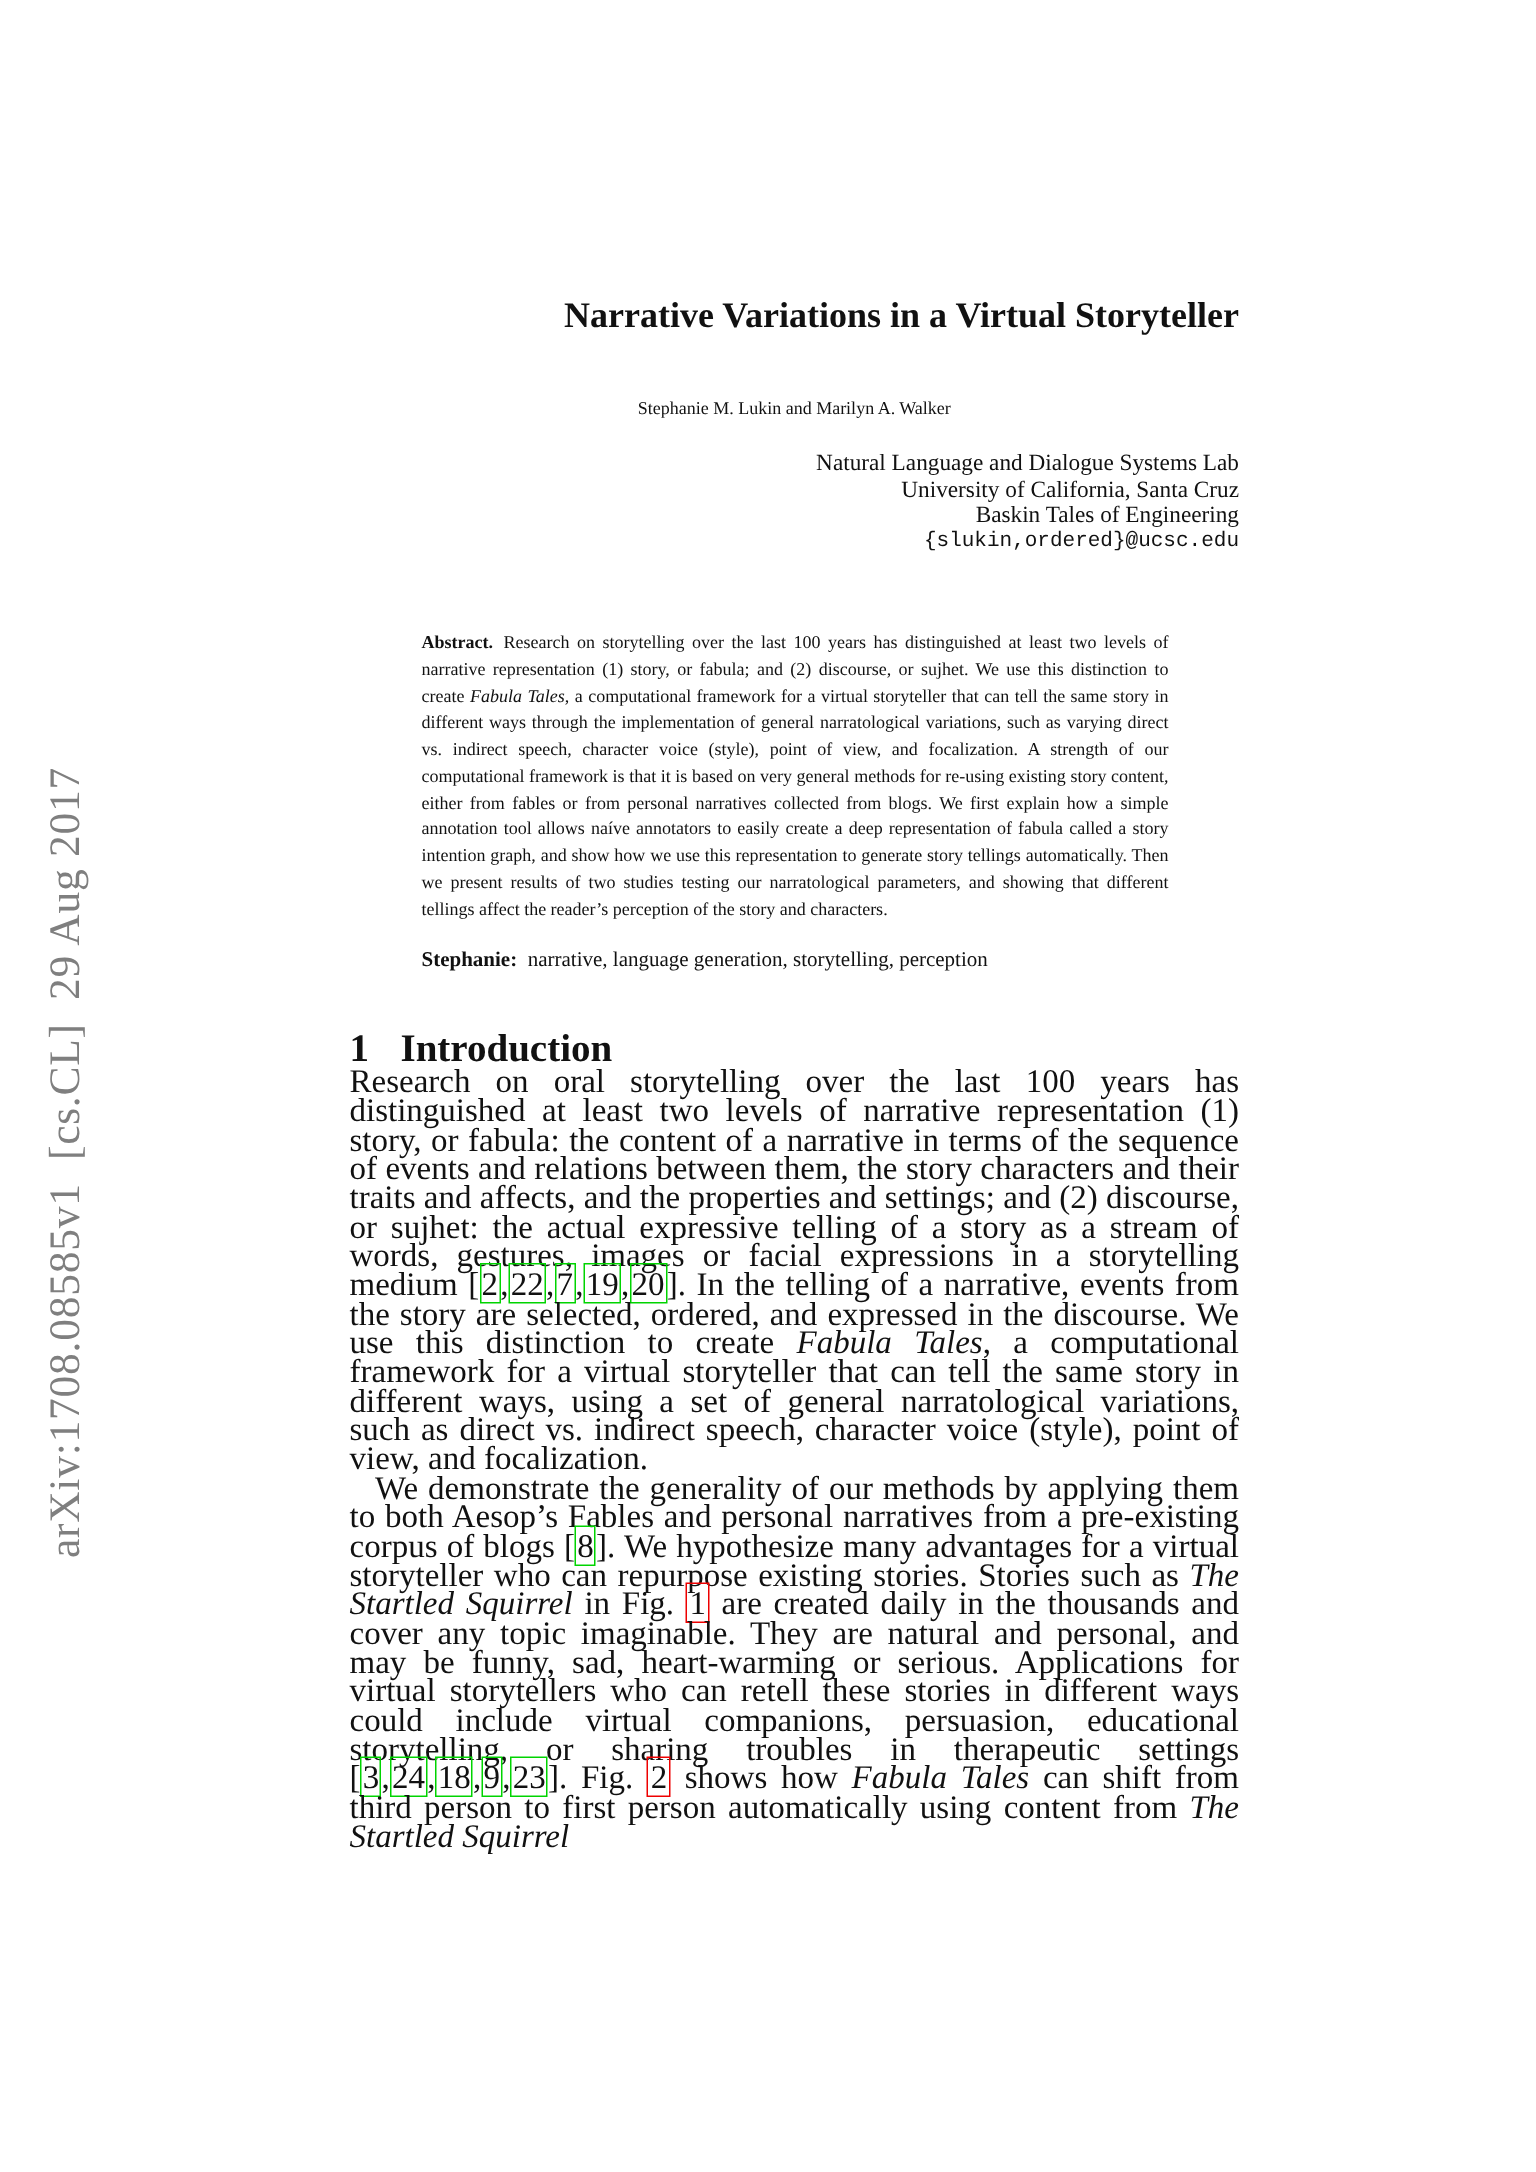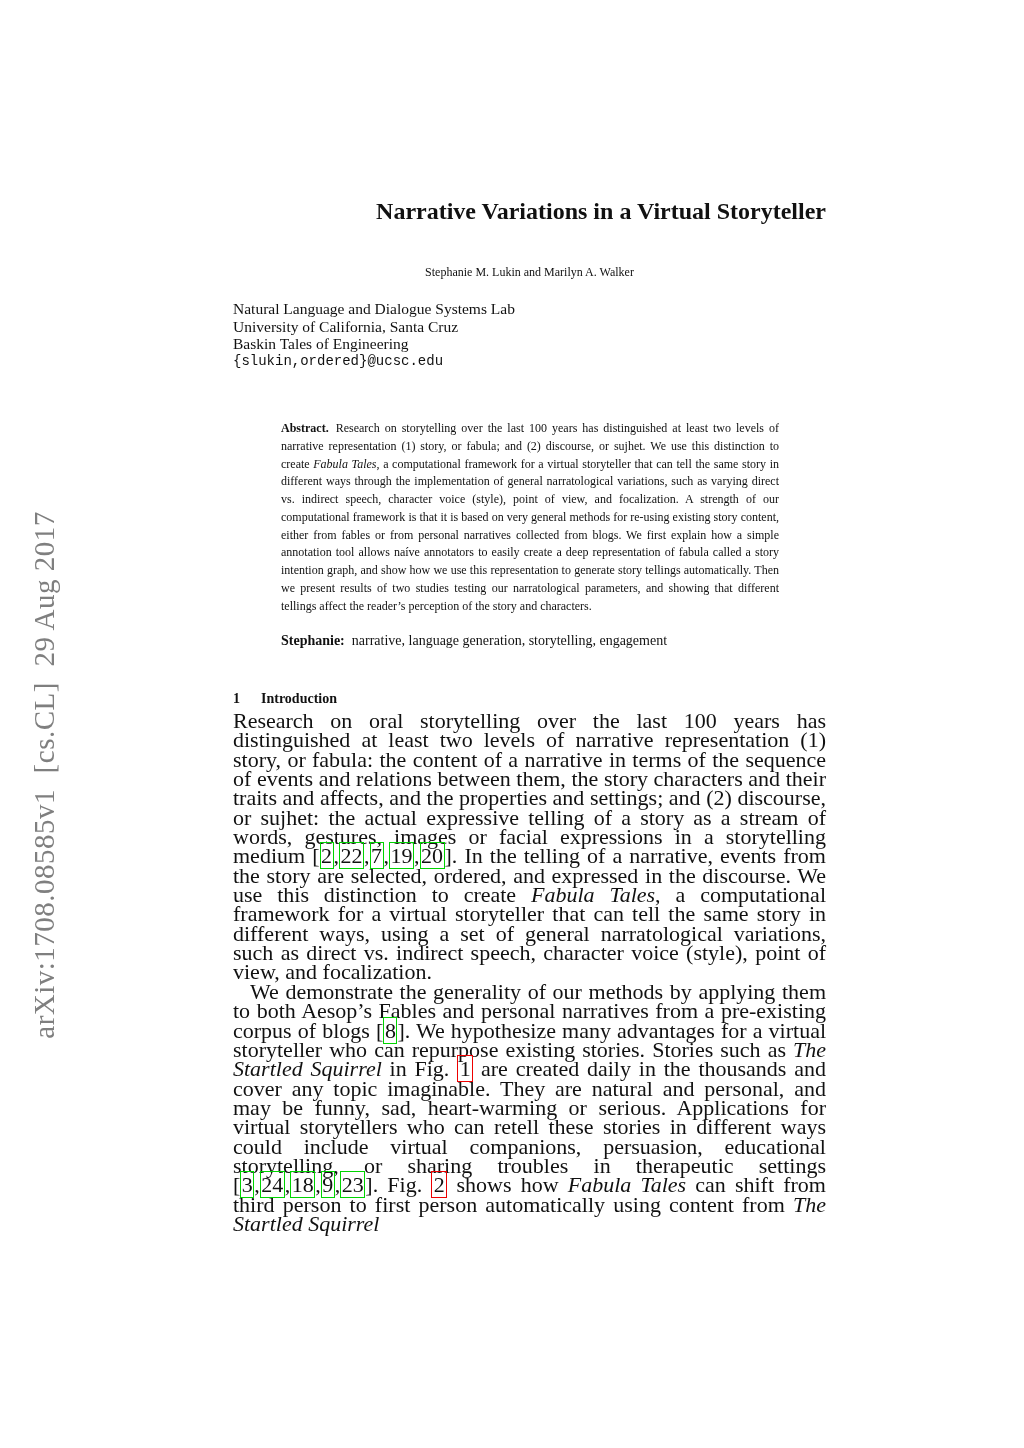--- a/index.html
+++ b/index.html
@@ -45,21 +45,21 @@
   .authors{
     margin-top:36px;
     font-size:12px;
     line-height:20px;
     text-align:center;
   }
   .affiliation{
     margin-top:18px;
     font-size:15.5px;
     line-height:17.5px;
-    text-align:left;
+    text-align:right;
   }
   .affiliation .email{
     font-family:"Liberation Mono","DejaVu Sans Mono",monospace;
     font-size:14px;
     line-height:17.5px;
   }
   .abstract-block{
     margin:50px 47px 0 48px;
   }
   .abstract-text{
@@ -72,21 +72,21 @@
     font-weight:bold;
     margin-right:7px;
   }
   .keywords{
     margin:17px 0 0 0;
     font-size:14px;
     line-height:17.75px;
   }
   .section-heading{
     margin:37px 0 0 0;
-    font-size:14px;
+    font-size:26px;
     line-height:24px;
     font-weight:bold;
   }
   .section-number{margin-right:21px;}
   .body-para{
     margin:0 0 0 0;
     font-size:22px;
     line-height:19.35px;
     text-align:justify;
   }
@@ -120,21 +120,21 @@
 
     <div class="affiliation">
       <div>Natural Language and Dialogue Systems Lab</div>
       <div>University of California, Santa Cruz</div>
       <div>Baskin Tales of Engineering</div>
       <div class="email">{slukin,ordered}@ucsc.edu</div>
     </div>
 
     <div class="abstract-block">
       <p class="abstract-text"><span class="abstract-label">Abstract.</span><span><span class="seg-n">Research on storytelling over the last 100 years has distinguished at least two levels of narrative representation (1) story, or fabula; and (2) discourse, or sujhet. We use this distinction to create </span><span class="seg-i">Fabula Tales</span><span class="seg-n">, a computational framework for a virtual storyteller that can tell the same story in different ways through the implementation of general narratological variations, such as varying direct vs. indirect speech, character voice (style), point of view, and focalization. A strength of our computational framework is that it is based on very general methods for re-using existing story content, either from fables or from personal narratives collected from blogs. We first explain how a simple annotation tool allows naíve annotators to easily create a deep representation of fabula called a story intention graph, and show how we use this representation to generate story tellings automatically. Then we present results of two studies testing our narratological parameters, and showing that different tellings affect the reader’s perception of the story and characters.</span></span></p>
-      <p class="keywords"><span class="keywords-label">Stephanie:</span><span>narrative, language generation, storytelling, engagement</span></p>
+      <p class="keywords"><span class="keywords-label">Stephanie:</span><span>narrative, language generation, storytelling, perception</span></p>
     </div>
 
     <h2 class="section-heading"><span class="section-number">1</span><span>Introduction</span></h2>
 
     <p class="body-para"><span class="seg-n">Research on oral storytelling over the last 100 years has distinguished at least two levels of narrative representation (1) story, or fabula: the content of a narrative in terms of the sequence of events and relations between them, the story characters and their traits and affects, and the properties and settings; and (2) discourse, or sujhet: the actual expressive telling of a story as a stream of words, gestures, images or facial expressions in a storytelling medium [</span><span class="seg-c">2</span><span class="seg-n">,</span><span class="seg-c">22</span><span class="seg-n">,</span><span class="seg-c">7</span><span class="seg-n">,</span><span class="seg-c">19</span><span class="seg-n">,</span><span class="seg-c">20</span><span class="seg-n">]. In the telling of a narrative, events from the story are selected, ordered, and expressed in the discourse. We use this distinction to create </span><span class="seg-i">Fabula Tales</span><span class="seg-n">, a computational framework for a virtual storyteller that can tell the same story in different ways, using a set of general narratological variations, such as direct vs. indirect speech, character voice (style), point of view, and focalization.</span></p>
 
     <p class="body-para indent"><span class="seg-n">We demonstrate the generality of our methods by applying them to both Aesop’s Fables and personal narratives from a pre-existing corpus of blogs [</span><span class="seg-c">8</span><span class="seg-n">]. We hypothesize many advantages for a virtual storyteller who can repurpose existing stories. Stories such as </span><span class="seg-i">The Startled Squirrel</span><span class="seg-n"> in Fig. </span><span class="seg-f">1</span><span class="seg-n"> are created daily in the thousands and cover any topic imaginable. They are natural and personal, and may be funny, sad, heart-warming or serious. Applications for virtual storytellers who can retell these stories in different ways could include virtual companions, persuasion, educational storytelling, or sharing troubles in therapeutic settings [</span><span class="seg-c">3</span><span class="seg-n">,</span><span class="seg-c">24</span><span class="seg-n">,</span><span class="seg-c">18</span><span class="seg-n">,</span><span class="seg-c">9</span><span class="seg-n">,</span><span class="seg-c">23</span><span class="seg-n">]. Fig. </span><span class="seg-f">2</span><span class="seg-n"> shows how </span><span class="seg-i">Fabula Tales</span><span class="seg-n"> can shift from third person to first person automatically using content from </span><span class="seg-i">The Startled Squirrel</span></p>
 
   </div>
 </div>

